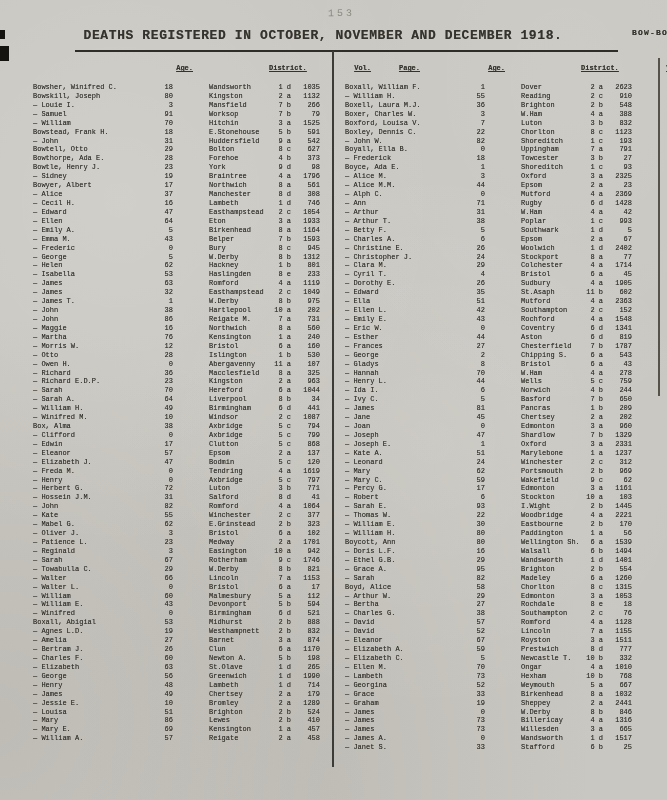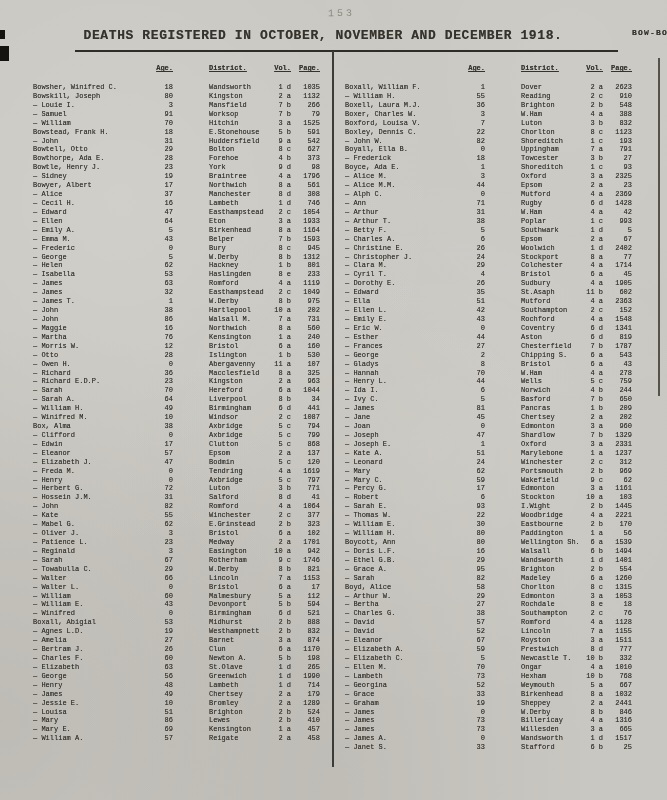--- a/index.html
+++ b/index.html
@@ -40,21 +40,21 @@
   .edge-mark-a { position:absolute; left:0; top:30px; width:5px; height:9px; background:#141310; }
   .edge-mark-b { position:absolute; left:0; top:46px; width:9px; height:15px; background:#141310; }
   .edge-right  { position:absolute; left:658px; top:58px; width:2px; height:338px; background:#55524a; }
 
   .col { position:absolute; width:295px; }
   .col-left  { left:33px; }
   .col-right { left:345px; }
   .hdr-row {
     position:absolute; top:64px; width:100%;
     display:grid; grid-template-columns:108px 32px 36px 62px 20px 29px;
-    font-size:7px; line-height:9px; font-weight:bold; white-space:nowrap;
+    font-size:7px; line-height:9px; font-weight:bold; white-space:nowrap;gap:20px;
   }
   .hdr-row .h { text-decoration:underline; }
   .rows { position:absolute; top:83px; width:100%; }
   .row {
     display:grid; grid-template-columns:124px 16px 36px 62px 20px 29px;
     height:8.93px; line-height:8.93px; font-size:7px; white-space:nowrap;
   }
   .ra { text-align:right; }
 </style>
 </head>
@@ -284,21 +284,21 @@
         <span class="c ra">38</span>
         <span class="c "></span>
         <span class="c ">Hartlepool</span>
         <span class="c ra">10 a</span>
         <span class="c ra">202</span>
       </div>
       <div class="row">
         <span class="c ">— John</span>
         <span class="c ra">86</span>
         <span class="c "></span>
-        <span class="c ">Walsall M.</span>
+        <span class="c ">Reigate M.</span>
         <span class="c ra">7 a</span>
         <span class="c ra">731</span>
       </div>
       <div class="row">
         <span class="c ">— Maggie</span>
         <span class="c ra">16</span>
         <span class="c "></span>
         <span class="c ">Northwich</span>
         <span class="c ra">8 a</span>
         <span class="c ra">560</span>

